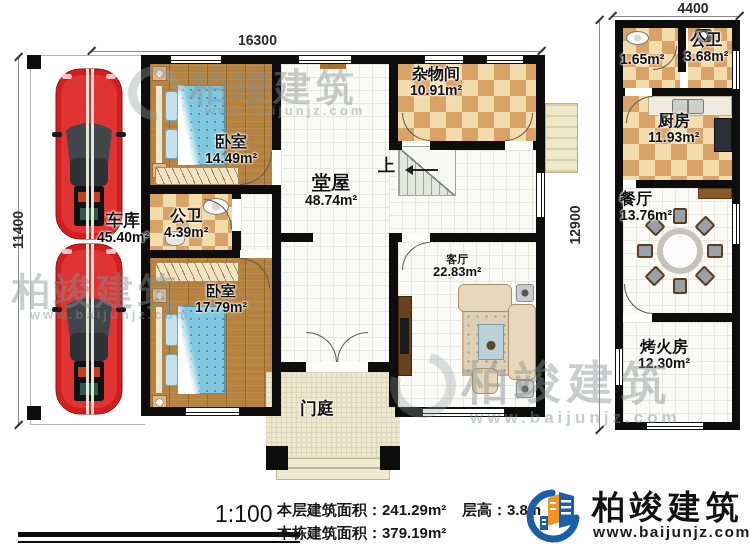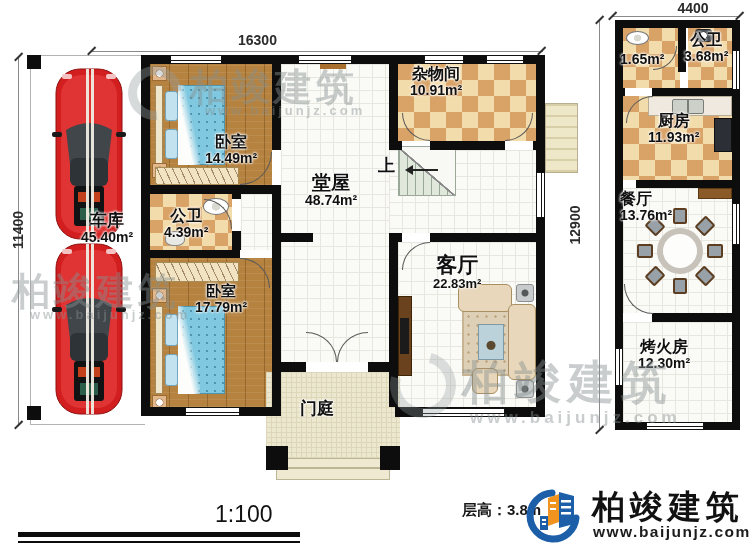--- a/index.html
+++ b/index.html
@@ -133,21 +133,21 @@
     <path d="M16 62 Q39 48 62 62 L58 96 Q39 84 20 96 Z" fill="#41464b"></path>
     <rect x="20" y="90" width="38" height="28" rx="6" fill="#2e3338"></rect>
     <rect x="24" y="118" width="30" height="40" rx="3" fill="#101214"></rect>
     <rect x="28" y="124" width="8" height="10" fill="#c2401a"></rect>
     <rect x="42" y="124" width="8" height="10" fill="#c2401a"></rect>
     <rect x="30" y="140" width="18" height="12" fill="#2a5e4a"></rect>
     <rect x="36" y="1" width="3" height="170" fill="#efece2" opacity="0.95"></rect>
     <rect x="41" y="1" width="3" height="170" fill="#efece2" opacity="0.95"></rect>
   </svg>
 
-  <div class="rl" style="left:72px;top:211px;width:70px">
+  <div class="rl" style="left:88px;top:211px;width:70px">
     <div class="n" style="font-size:17px">车库</div>
     <div class="a">45.40m²</div>
   </div>
 
   <div class="wood" style="left:150px;top:64px;width:122px;height:121px"></div>
   <div class="checker sm" style="left:150px;top:194px;width:82px;height:56px"></div>
   <div class="tile" style="left:241px;top:194px;width:31px;height:56px"></div>
   <div class="wood" style="left:150px;top:258px;width:122px;height:149px"></div>
   <div class="tile" style="left:281px;top:64px;width:108px;height:298px"></div>
   <div class="tile" style="left:389px;top:150px;width:147px;height:83px"></div>
@@ -246,21 +246,21 @@
 
   <div class="rl" style="left:305px;top:172px">
     <div class="n" style="font-size:19px">堂屋</div>
     <div class="a" style="font-size:14px">48.74m²</div>
   </div>
   <div class="rl" style="left:410px;top:65px">
     <div class="n">杂物间</div>
     <div class="a">10.91m²</div>
   </div>
   <div class="rl" style="left:433px;top:253px">
-    <div class="n" style="font-size:21px">客厅</div>
+    <div class="n" style="font-size:11px">客厅</div>
     <div class="a" style="font-size:13px">22.83m²</div>
   </div>
   <div class="rl" style="left:300px;top:399px">
     <div class="n" style="font-size:17px">门庭</div>
   </div>
 
   <div class="abs" style="left:398px;top:296px;width:14px;height:80px;background:#6a421d;border:1px solid #3f2508;z-index:2"></div>
   <div class="abs" style="left:400px;top:318px;width:9px;height:36px;background:#1b1b1b;z-index:2"></div>
   <div class="abs" style="left:462px;top:310px;width:58px;height:66px;background:#ded0b6;border:2px solid #c8b392;background-image:radial-gradient(rgba(150,110,60,.4) 1px,transparent 1.5px);background-size:9px 9px;z-index:2"></div>
   <div class="sofa" style="left:458px;top:284px;width:54px;height:28px"></div>
@@ -343,20 +343,22 @@
   <div class="wm" style="left:12px;top:266px;font-size:38px;letter-spacing:4px">柏竣建筑</div>
   <div class="wm" style="left:30px;top:307px;font-size:13px;letter-spacing:3px">www.baijunjz.com</div>
   <div class="wmring" style="left:390px;top:352px;width:66px;height:66px;border:10px solid rgba(150,158,158,.32);border-top-color:transparent;transform:rotate(-30deg)"></div>
   <div class="wm" style="left:462px;top:352px;font-size:46px;letter-spacing:7px">柏竣建筑</div>
   <div class="wm" style="left:470px;top:408px;font-size:17px;letter-spacing:4px">www.baijunjz.com</div>
 
   <div class="t-scale" style="left:215px;top:501px">1:100</div>
   <div class="uline" style="left:18px;top:532px;width:282px;height:5px"></div>
   <div class="uline" style="left:18px;top:541px;width:282px;height:2px"></div>
 
+  <div class="ftxt" style="left:277px;top:501px"><span>本层建筑面积：</span><span>241.29m²</span></div>
+  <div class="ftxt" style="left:277px;top:524px"><span>本栋建筑面积：</span><span>379.19m²</span></div>
   <div class="ftxt" style="left:462px;top:501px"><span>层高：</span><span>3.8m</span></div>
 
   <svg class="abs" style="left:522px;top:484px;z-index:5" width="64" height="62" viewBox="0 0 64 62">
     <path d="M54 34 A 23 23 0 1 1 30 9" stroke="#1c5ea8" stroke-width="7" fill="none" stroke-linecap="round"></path>
     <polygon points="26,14 37,10 37,38 26,42" fill="#f0941f"></polygon>
     <polygon points="37,8 52,12 52,40 37,44" fill="#1c5ea8"></polygon>
     <rect x="39" y="16" width="10" height="2.5" fill="#fff"></rect>
     <rect x="39" y="22" width="10" height="2.5" fill="#fff"></rect>
     <rect x="39" y="28" width="10" height="2.5" fill="#fff"></rect>
     <rect x="28" y="18" width="6" height="2" fill="#fff"></rect>

